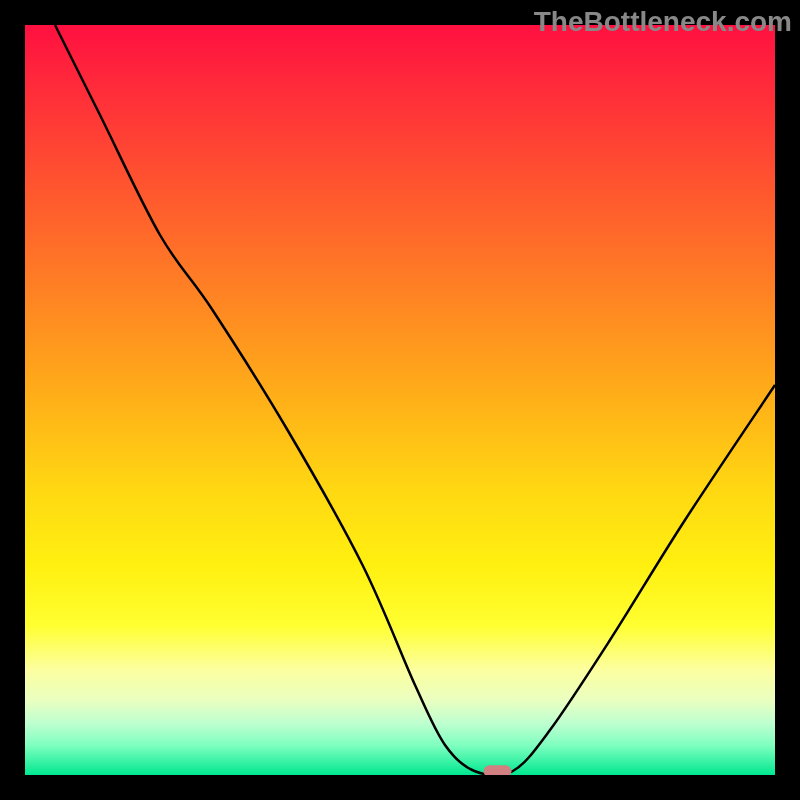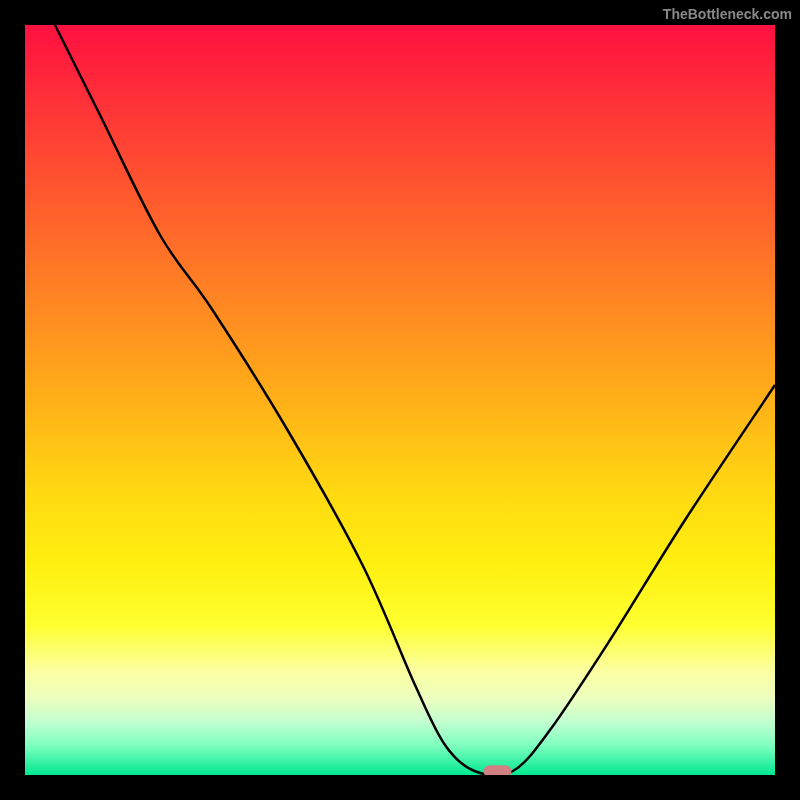--- a/index.html
+++ b/index.html
@@ -37,21 +37,21 @@
       #c0ffd0 93%,
       #80ffc0 96%,
       #00e890 100%
     );
   }
   .watermark {
     position: absolute;
     top: 6px;
     right: 8px;
     color: #888888;
-    font-size: 14px;
+    font-size: 28px;
     font-weight: bold;
     z-index: 10;
   }
   svg.curve {
     position: absolute;
     left: 0;
     top: 0;
     width: 750px;
     height: 750px;
   }

